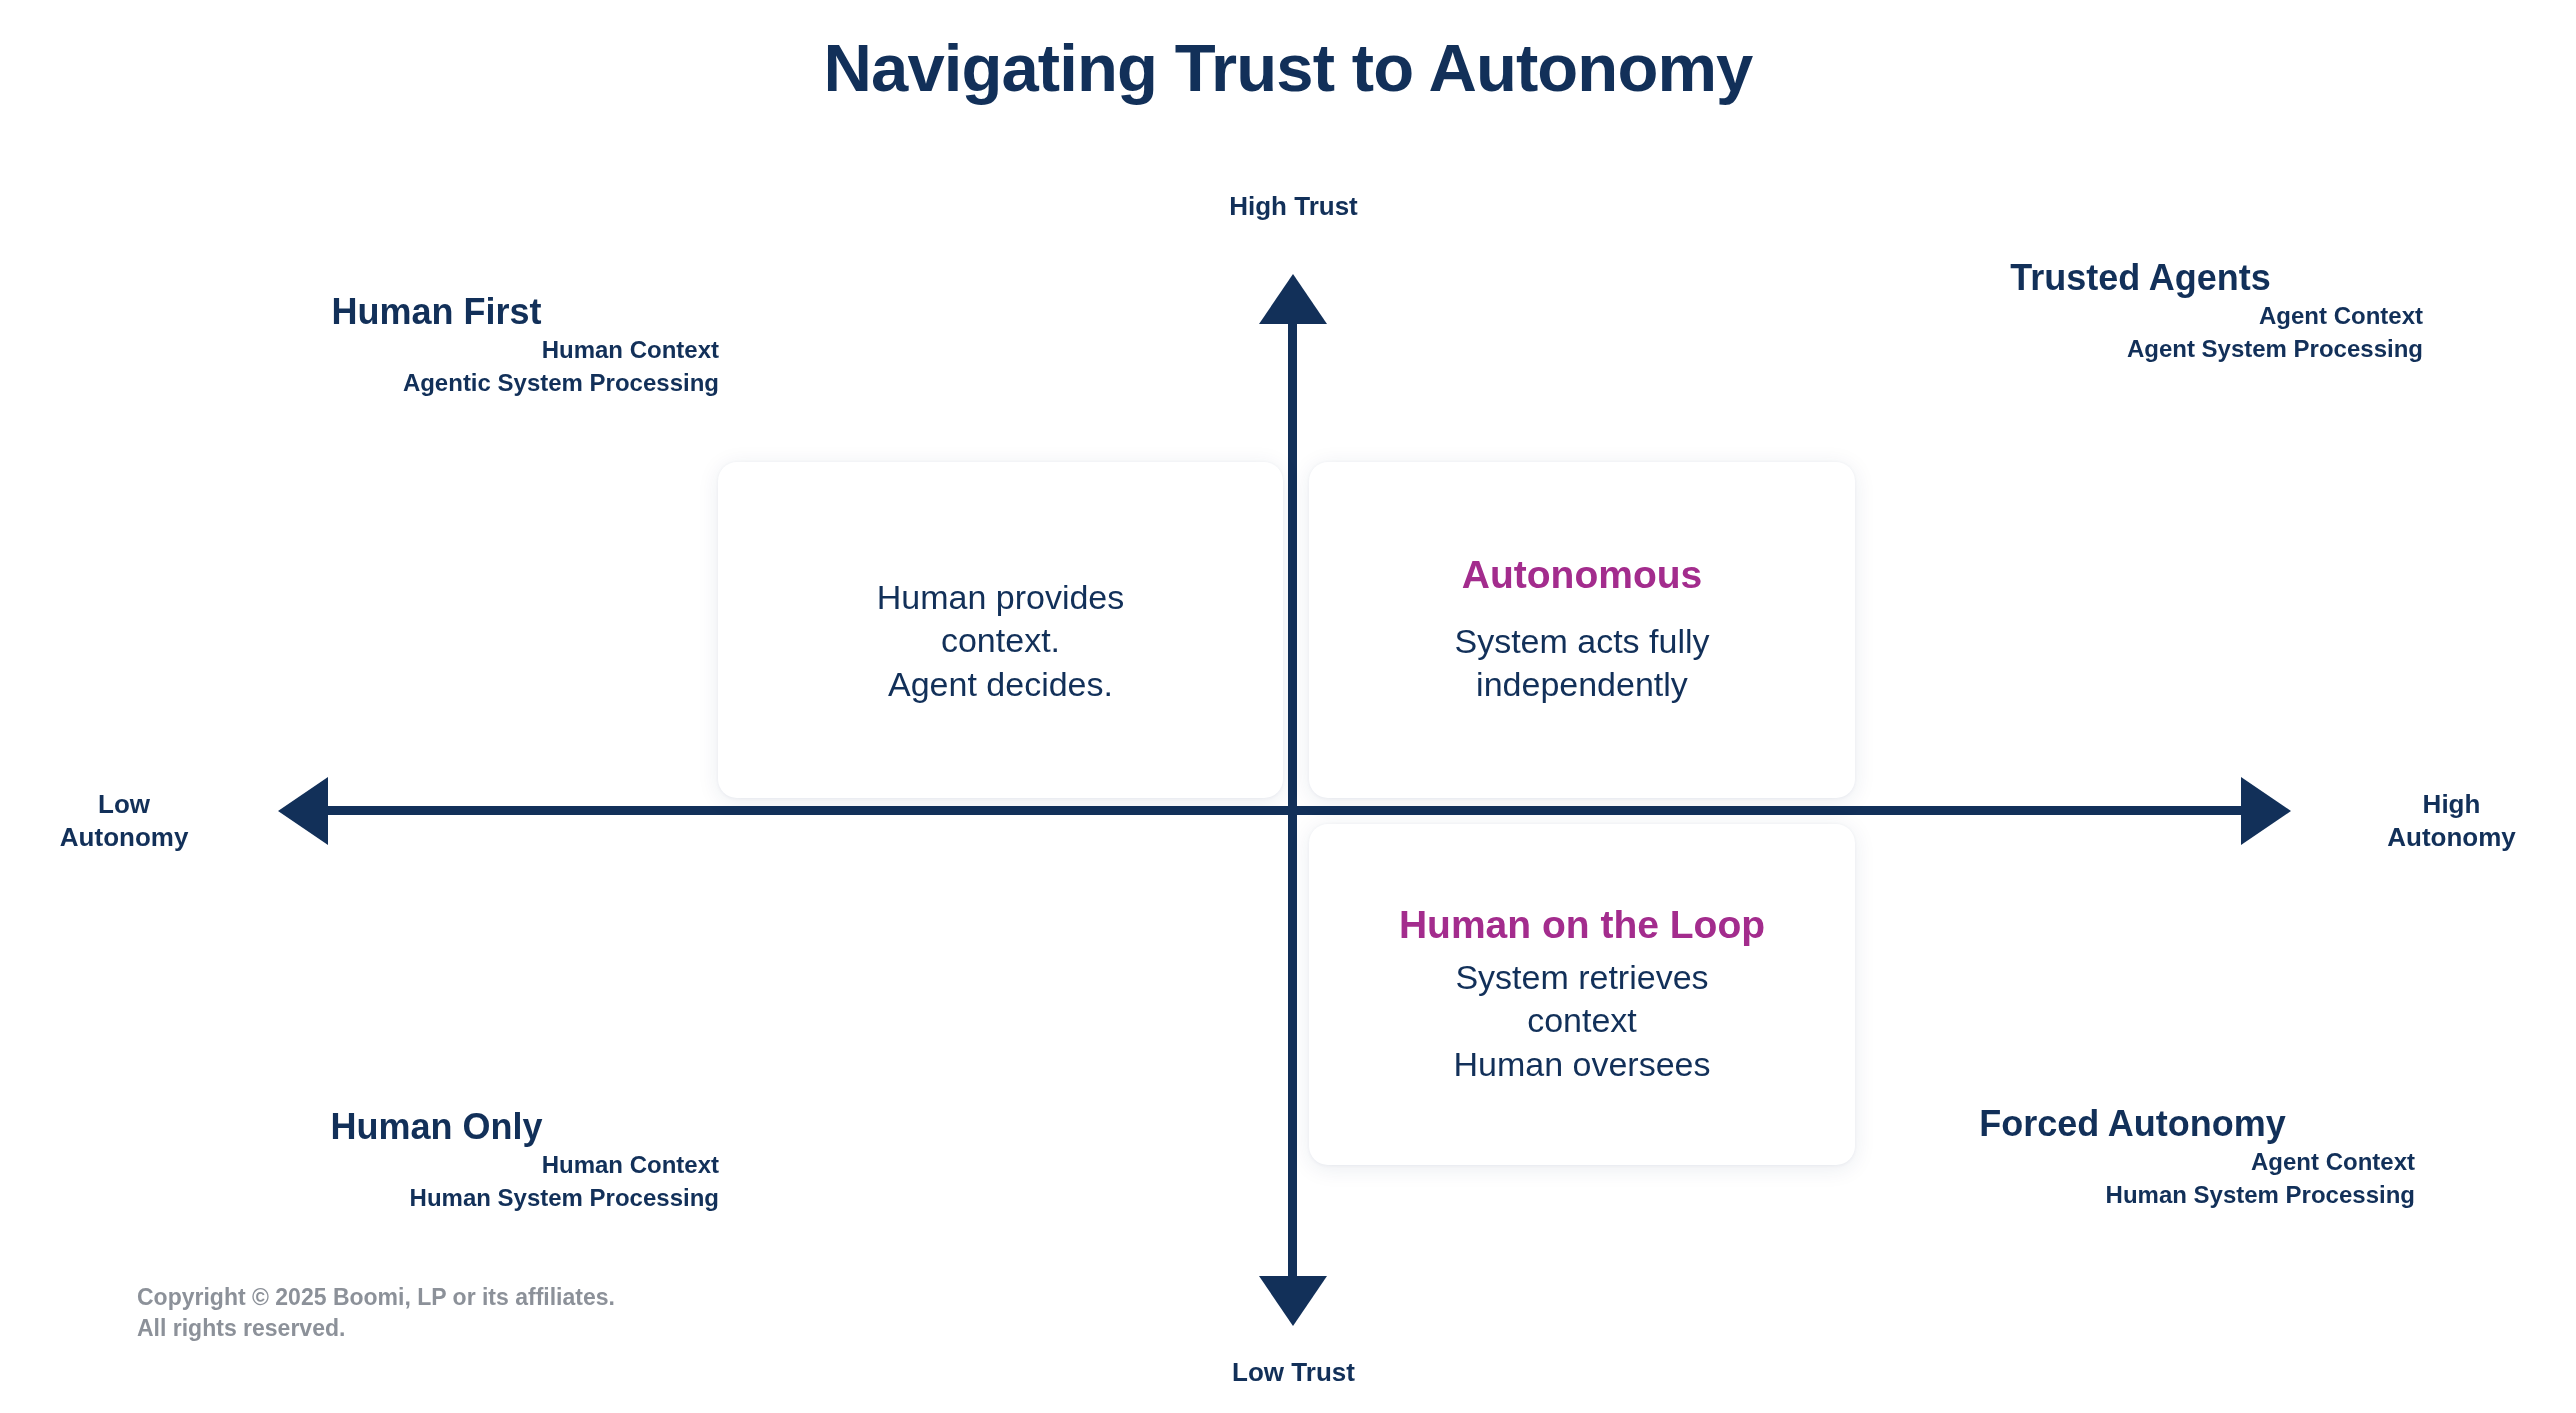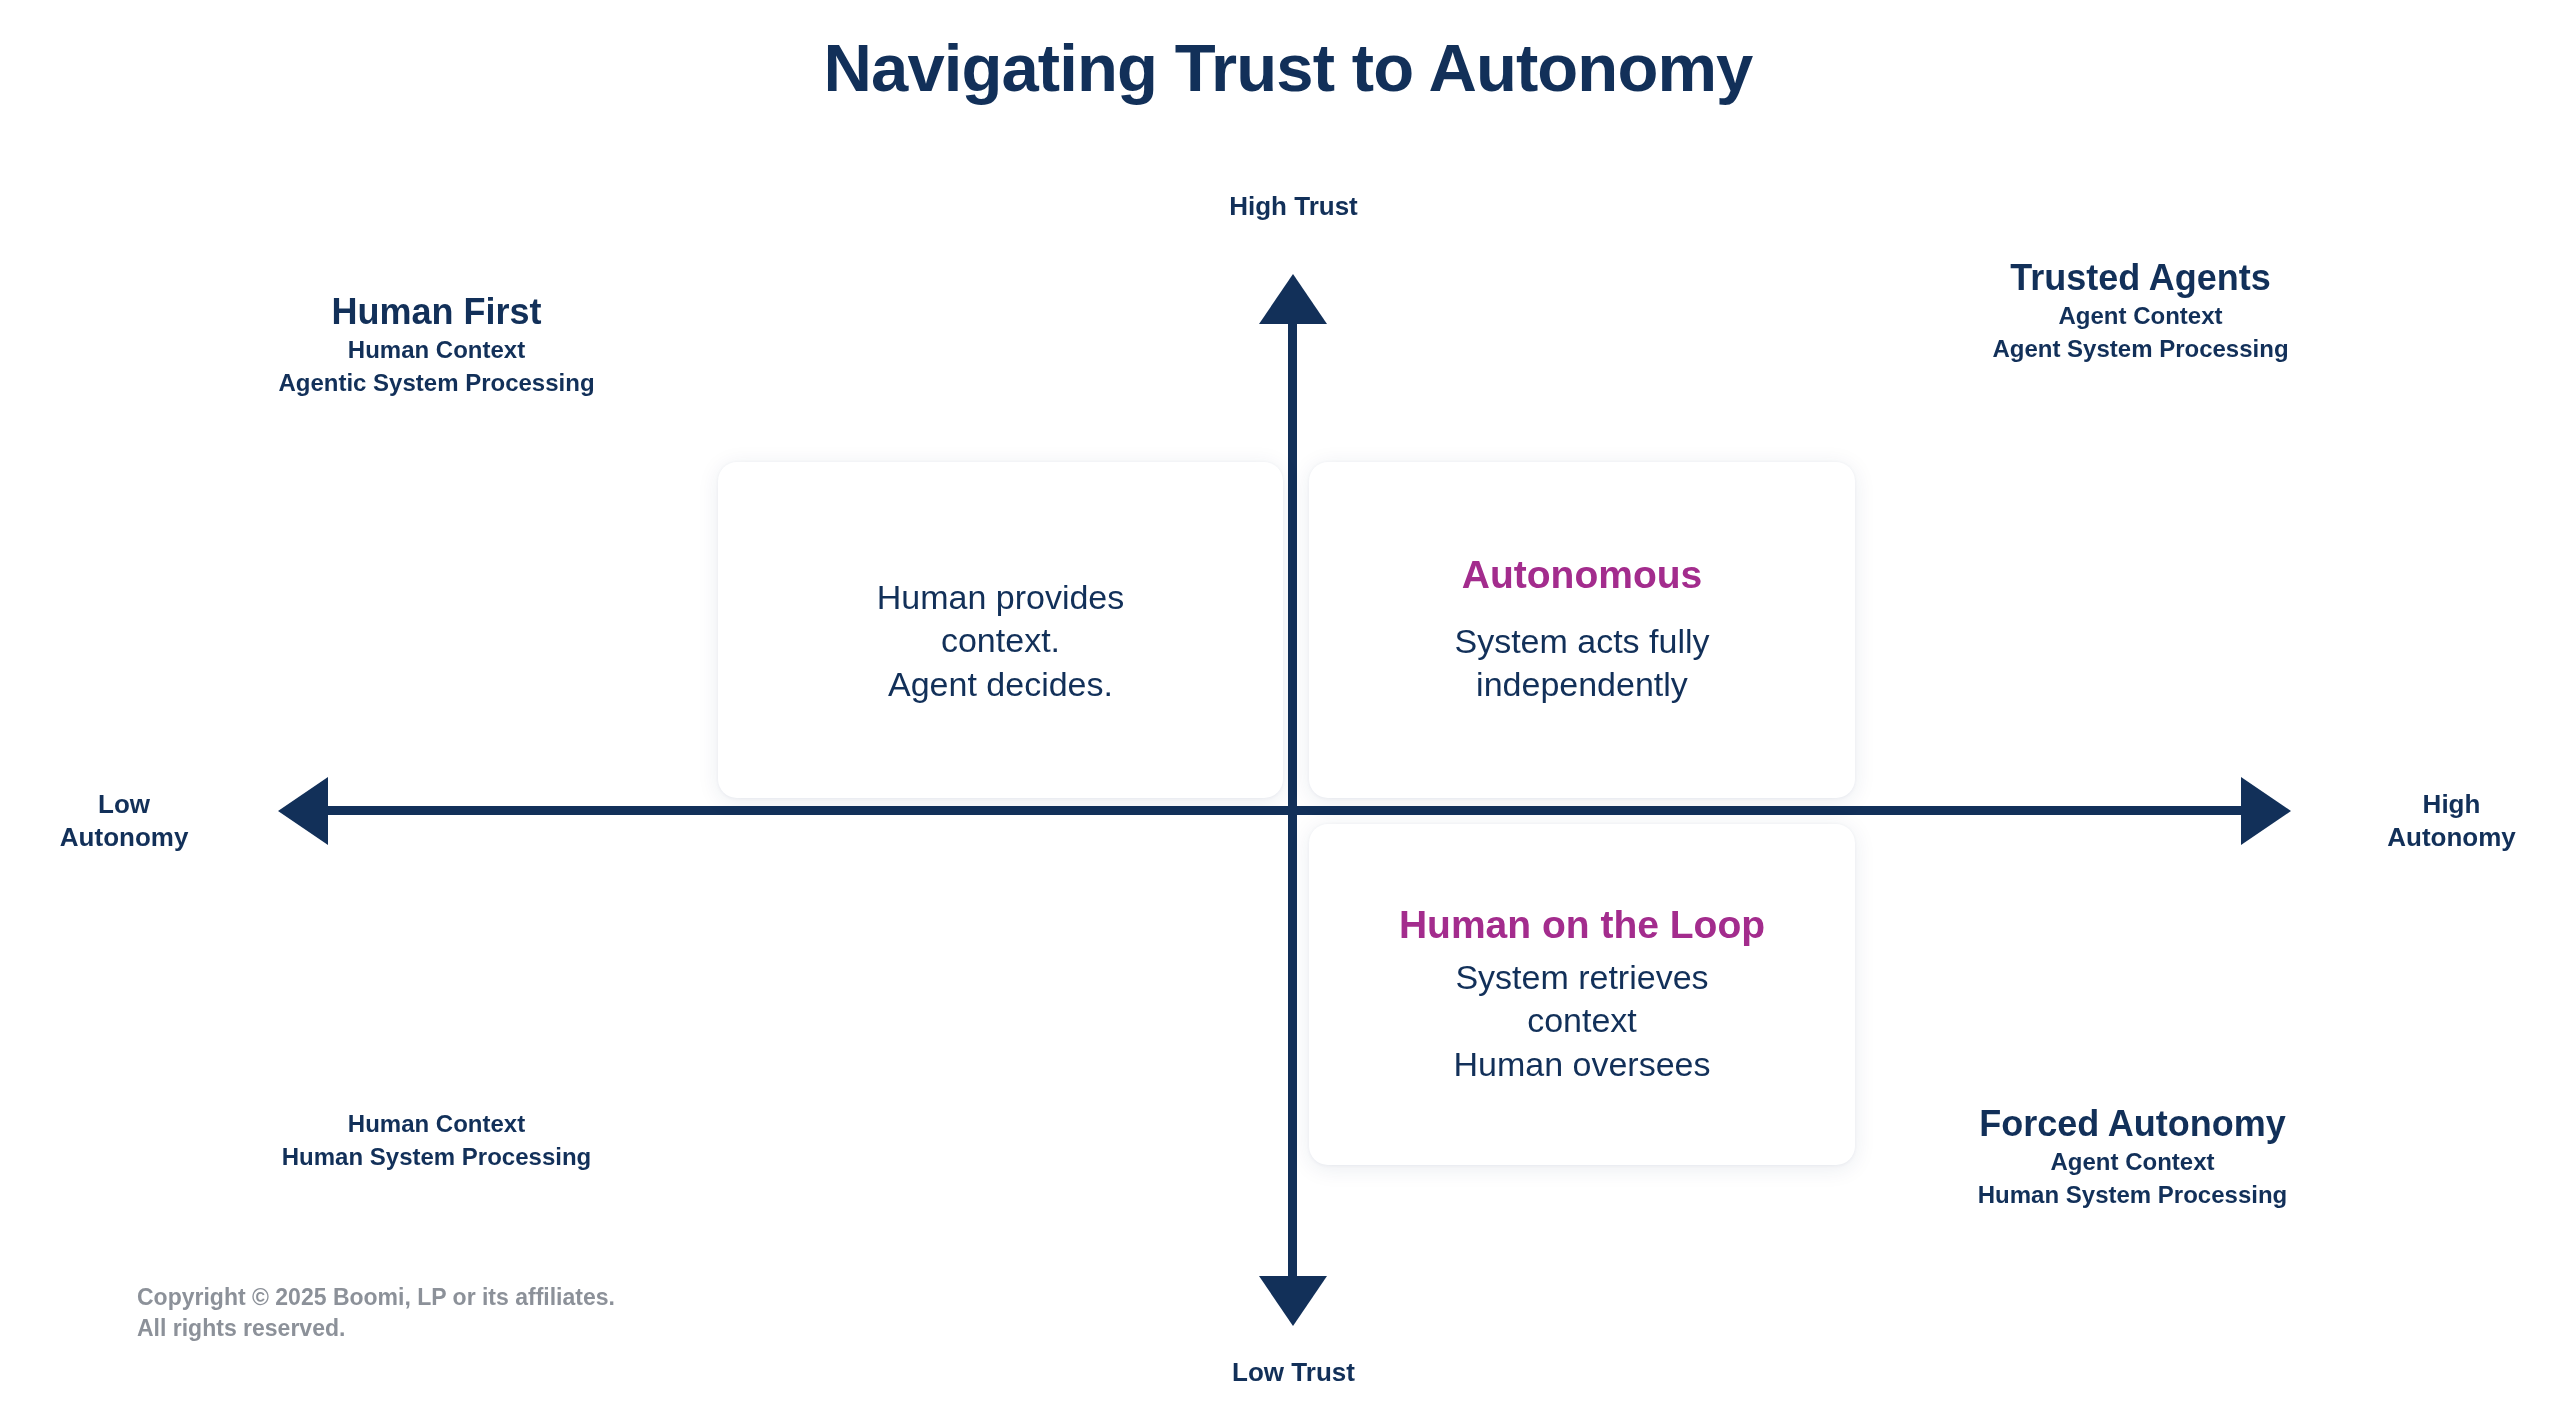--- a/index.html
+++ b/index.html
@@ -108,20 +108,21 @@
     font-weight: 700;
     line-height: 1.16;
     white-space: nowrap;
   }
   .corner .corner-sub {
     font-size: 24px;
     font-weight: 700;
     line-height: 1.3;
     white-space: nowrap;
     margin-top: 1.7px;
+    text-align: right;
   }
   #corner-top-left     { left: 154px;  top: 291px; width: 565px; }
   #corner-top-right    { left: 1858px; top: 257px; width: 565px; }
   #corner-bottom-left  { left: 154px;  top: 1106px; width: 565px; }
   #corner-bottom-right { left: 1850px; top: 1103px; width: 565px; }
 
   
   .card {
     position: absolute;
     background: #ffffff;
@@ -201,20 +202,21 @@
     <div class="corner-sub">Agentic System Processing</div>
   </div>
 
   <div class="corner" id="corner-top-right">
     <div class="corner-title">Trusted Agents</div>
     <div class="corner-sub">Agent Context</div>
     <div class="corner-sub">Agent System Processing</div>
   </div>
 
   <div class="corner" id="corner-bottom-left">
+    <div class="corner-title">Human Only</div>
     <div class="corner-sub">Human Context</div>
     <div class="corner-sub">Human System Processing</div>
   </div>
 
   <div class="corner" id="corner-bottom-right">
     <div class="corner-title">Forced Autonomy</div>
     <div class="corner-sub">Agent Context</div>
     <div class="corner-sub">Human System Processing</div>
   </div>
 

